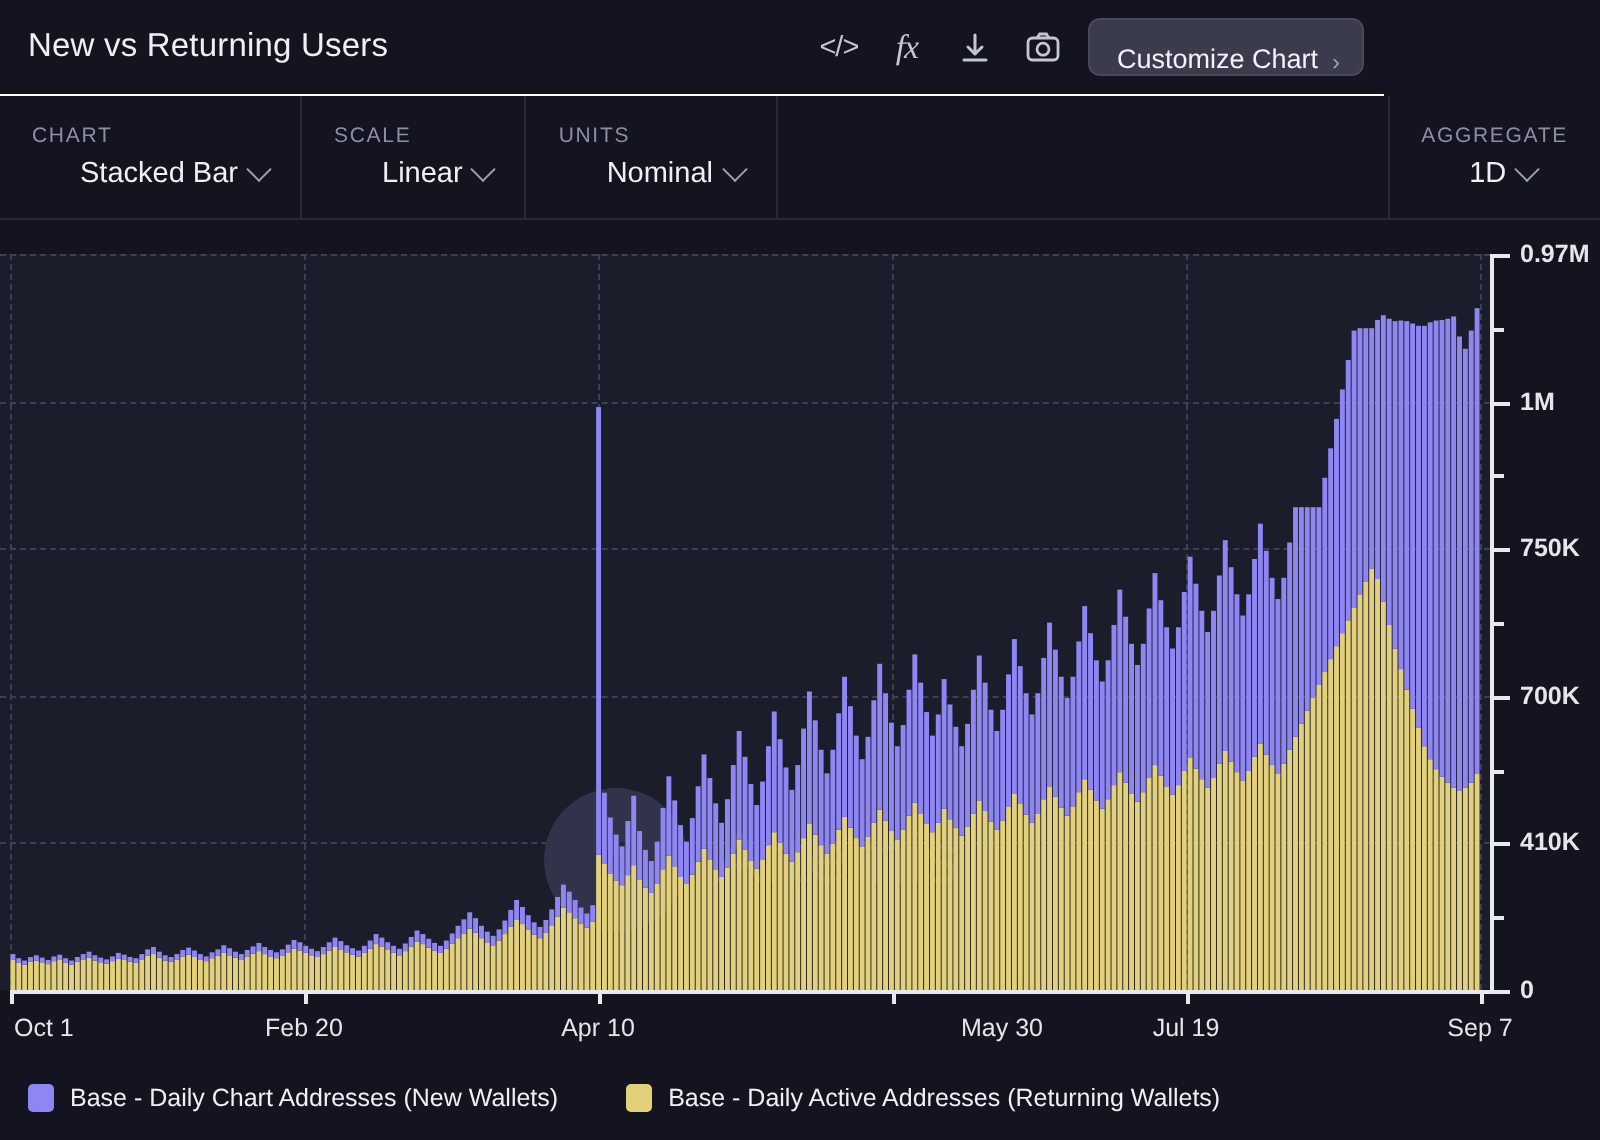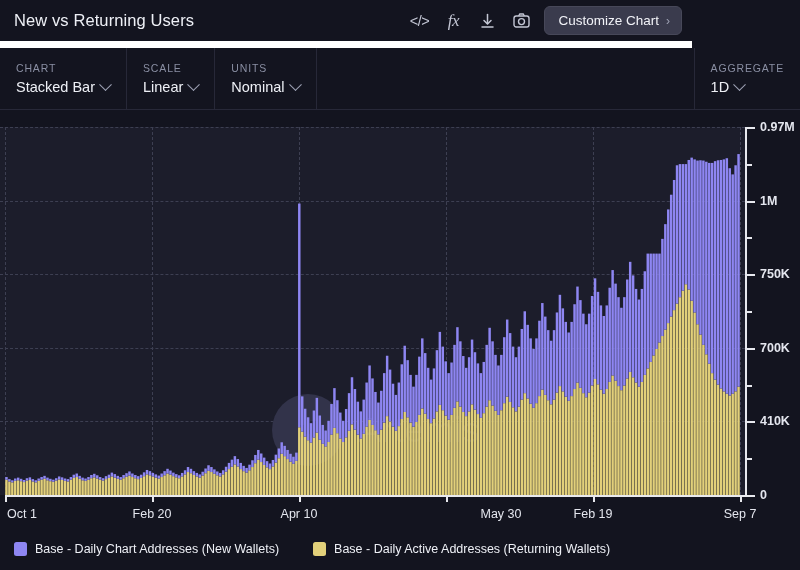--- a/index.html
+++ b/index.html
@@ -8,38 +8,38 @@
     background: #13141f;
     font-family: "Liberation Sans", sans-serif;
     overflow: hidden;
   }
   #app { position: relative; width: 800px; height: 570px; background: #13141f; }
 
   
   .header {
     position: absolute; left: 0; top: 0; width: 692px; height: 48px;
     display: flex; align-items: center;
-    border-bottom: 7px solid #ffffff;
+    border-bottom: 1px solid #ffffff;
   }
   .title {
     margin-left: 14px; font-size: 16.5px; color: #eef0f6;
     letter-spacing: .1px; font-weight: 400; white-space: nowrap;
   }
   .hdr-tools {
     margin-left: auto; display: flex; align-items: center; gap: 0; padding-right: 10px;
   }
   .icon-btn {
     width: 34px; height: 30px; display: flex; align-items: center; justify-content: center;
     color: #b9bcca; cursor: pointer;
   }
   .icon-btn svg { display: block; }
   .fx-glyph { font-family: "Liberation Serif", serif; font-style: italic; font-size: 17px; color: #c3c6d4; letter-spacing: -0.5px; }
   .code-glyph { font-family: "Liberation Sans", sans-serif; font-size: 14.5px; color: #c3c6d4; letter-spacing: -.5px; }
   .customize-btn {
-    display: flex; align-items: center; gap: 7px;
+    display: flex; align-items: flex-end; gap: 7px;
     height: 29px; padding: 0 11px 0 13px; margin-left: 6px;
     background: #3a3b4d; border: 1px solid #474859; border-radius: 6px;
     color: #f2f3f8; font-size: 13.5px; cursor: pointer; white-space: nowrap;
   }
   .customize-btn .chev { color: #9ea2b4; font-size: 12px; line-height: 1; }
 
   
   .controls {
     position: absolute; left: 0; top: 48px; width: 800px; height: 62px;
     display: flex; align-items: stretch;
@@ -51,21 +51,21 @@
     min-width: 0;
   }
   .ctrl.spacer { flex: 1 1 auto; border-right: 1px solid #272838; cursor: default; }
   .ctrl.noborder { border-right: none; }
   .ctrl-label {
     font-size: 10.5px; letter-spacing: .85px; color: #8a8fa3; text-transform: uppercase;
     margin-bottom: 5px; white-space: nowrap;
   }
   .ctrl-value {
     display: flex; align-items: center; gap: 6px;
-    font-size: 14.5px; color: #eef0f6; white-space: nowrap;
+    font-size: 14.5px; color: #eef0f6; white-space: nowrap; margin-left: 24px;
   }
   .ctrl-value .caret {
     width: 9px; height: 9px; border-right: 1.6px solid #9ea2b4; border-bottom: 1.6px solid #9ea2b4;
     transform: rotate(45deg) translate(-2px,-2px); flex: none;
   }
 
   
   .chart-wrap {
     position: absolute; left: 0; top: 111px; width: 800px; height: 417px;
   }
@@ -759,21 +759,21 @@
     <div id="xaxis">
         <div class="xtick" style="left: 5px;"></div>
         <div class="xlabel" style="left: 7px;">Oct 1</div>
         <div class="xtick" style="left: 152px;"></div>
         <div class="xlabel" style="left: 152px; transform: translateX(-50%);">Feb 20</div>
         <div class="xtick" style="left: 299px;"></div>
         <div class="xlabel" style="left: 299px; transform: translateX(-50%);">Apr 10</div>
         <div class="xtick" style="left: 446px;"></div>
         <div class="xlabel" style="left: 458px; transform: translateX(-50%); margin-left: 43px;">May 30</div>
         <div class="xtick" style="left: 593px;"></div>
-        <div class="xlabel" style="left: 593px; transform: translateX(-50%);">Feb 19</div>
+        <div class="xlabel" style="left: 593px; transform: translateX(-50%);">Jul 19</div>
         <div class="xtick" style="left: 740px;"></div>
         <div class="xlabel" style="left: 740px; transform: translateX(-50%);">Sep 7</div>
       </div>
   </div>
 
   <div class="legend">
     <div class="legend-item">
       <span class="legend-swatch" id="sw0" style="background: rgb(142, 134, 242);"></span>
       <span class="legend-text">Base - Daily Chart Addresses (New Wallets)</span>
     </div>

